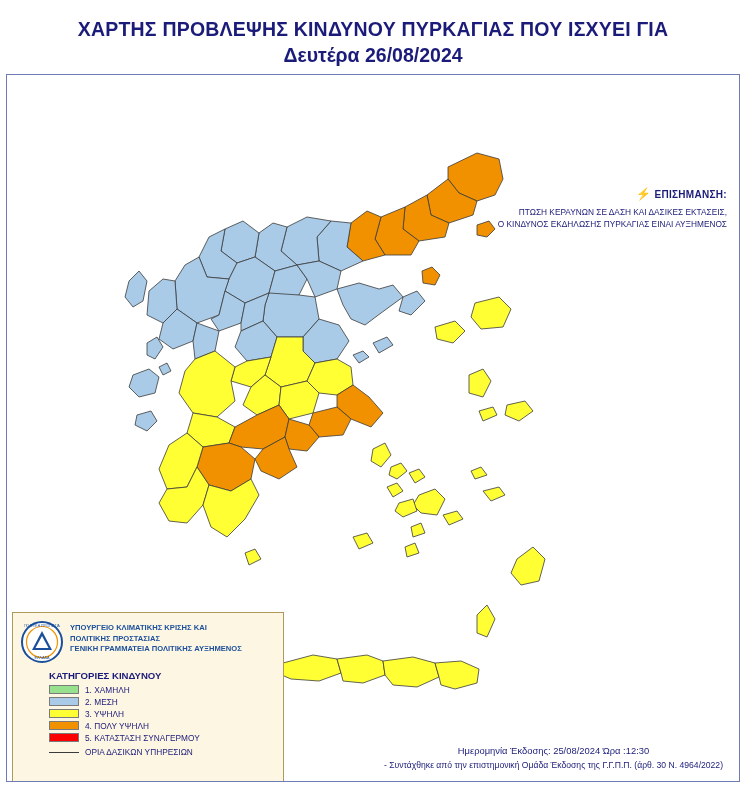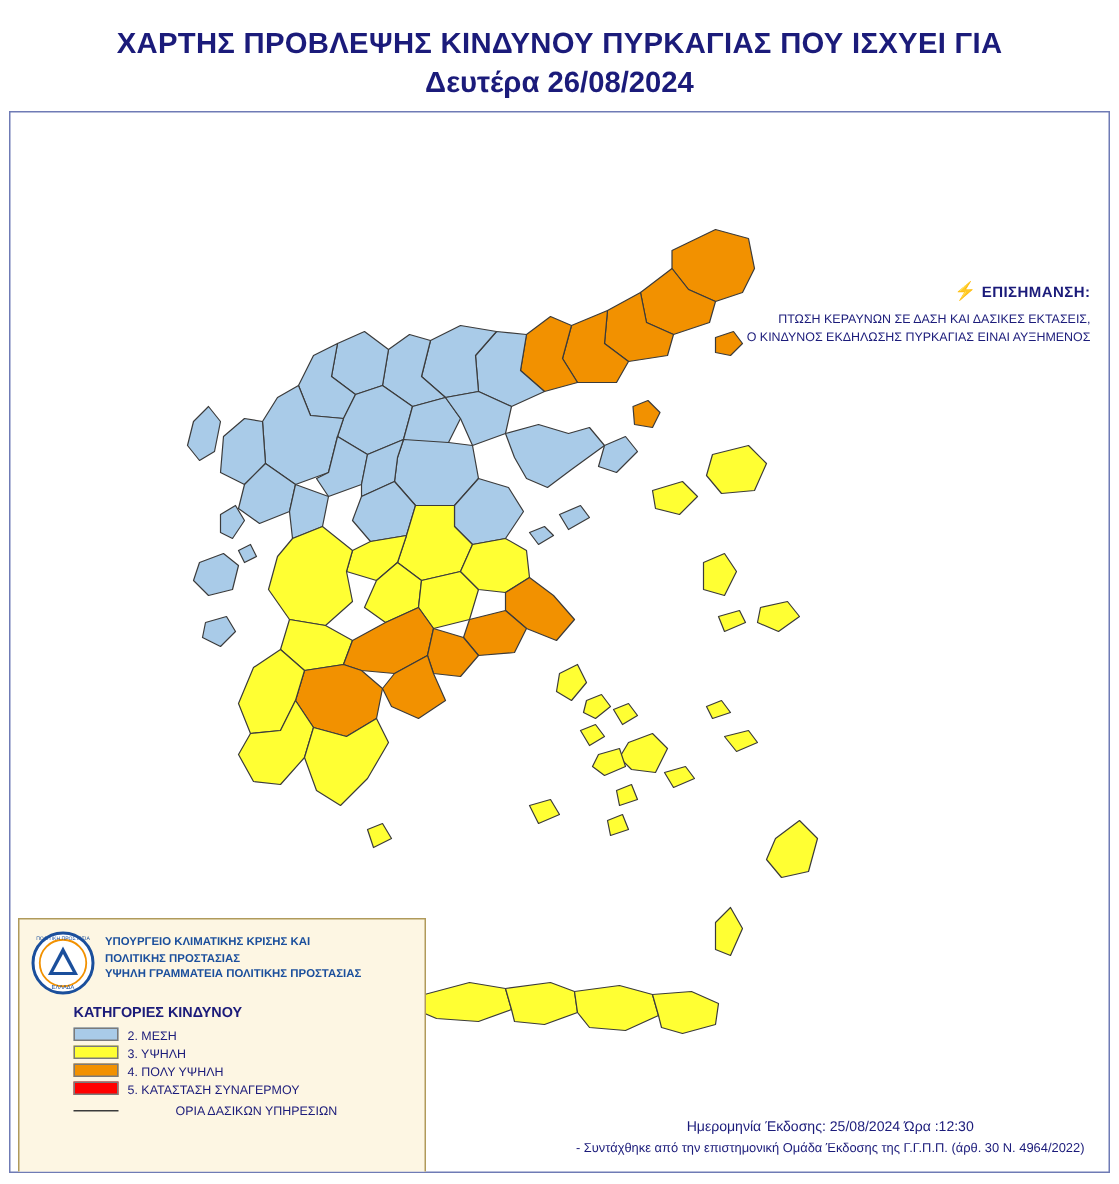--- a/index.html
+++ b/index.html
@@ -137,21 +137,20 @@
   }
   .legend-label {
     font-size: 8.3px;
     color: #1b1b7a;
   }
   .legend-row-line {
     display: flex;
     align-items: center;
     height: 12px;
     margin-top: 3px;
-    gap: 32px;
   }
   .line-swatch {
     width: 30px;
     height: 1px;
     background: #3b3b3b;
     margin-right: 6px;
     flex: 0 0 30px;
   }
   
   .credits {
@@ -285,27 +284,31 @@
             <circle cx="23" cy="22" r="15.5" fill="#ffffff" stroke="#f29100" stroke-width="1.2"></circle>
             <polygon points="23,11 33,30 13,30" fill="#1b4f9c"></polygon>
             <polygon points="23,16 29.5,28 16.5,28" fill="#ffffff"></polygon>
             <text x="23" y="6.5" font-size="3.4" fill="#1b4f9c" text-anchor="middle" font-family="Liberation Sans, sans-serif">ΠΟΛΙΤΙΚΗ ΠΡΟΣΤΑΣΙΑ</text>
             <text x="23" y="39" font-size="3.8" fill="#1b4f9c" text-anchor="middle" font-family="Liberation Sans, sans-serif">ΕΛΛΑΔΑ</text>
           </svg>
         </div>
         <div class="ministry">
           <div>ΥΠΟΥΡΓΕΙΟ  ΚΛΙΜΑΤΙΚΗΣ ΚΡΙΣΗΣ ΚΑΙ</div>
           <div>ΠΟΛΙΤΙΚΗΣ ΠΡΟΣΤΑΣΙΑΣ</div>
-          <div>ΥΨΗΛΗ ΓΡΑΜΜΑΤΕΙΑ ΠΟΛΙΤΙΚΗΣ ΠΡΟΣΤΑΣΙΑΣ</div>
+          <div>ΓΕΝΙΚΗ ΓΡΑΜΜΑΤΕΙΑ ΠΟΛΙΤΙΚΗΣ ΑΥΞΗΜΕΝΟΣ</div>
         </div>
       </div>
 
       <div class="legend-title">ΚΑΤΗΓΟΡΙΕΣ ΚΙΝΔΥΝΟΥ</div>
 
       <div class="legend-rows">
+        <div class="legend-row">
+          <span class="swatch" style="background:#97e08d"></span>
+          <span class="legend-label">1. ΧΑΜΗΛΗ</span>
+        </div>
         <div class="legend-row">
           <span class="swatch" style="background:#a9cbe8"></span>
           <span class="legend-label">2. ΜΕΣΗ</span>
         </div>
         <div class="legend-row">
           <span class="swatch" style="background:#ffff33"></span>
           <span class="legend-label">3. ΥΨΗΛΗ</span>
         </div>
         <div class="legend-row">
           <span class="swatch" style="background:#f29100"></span>

